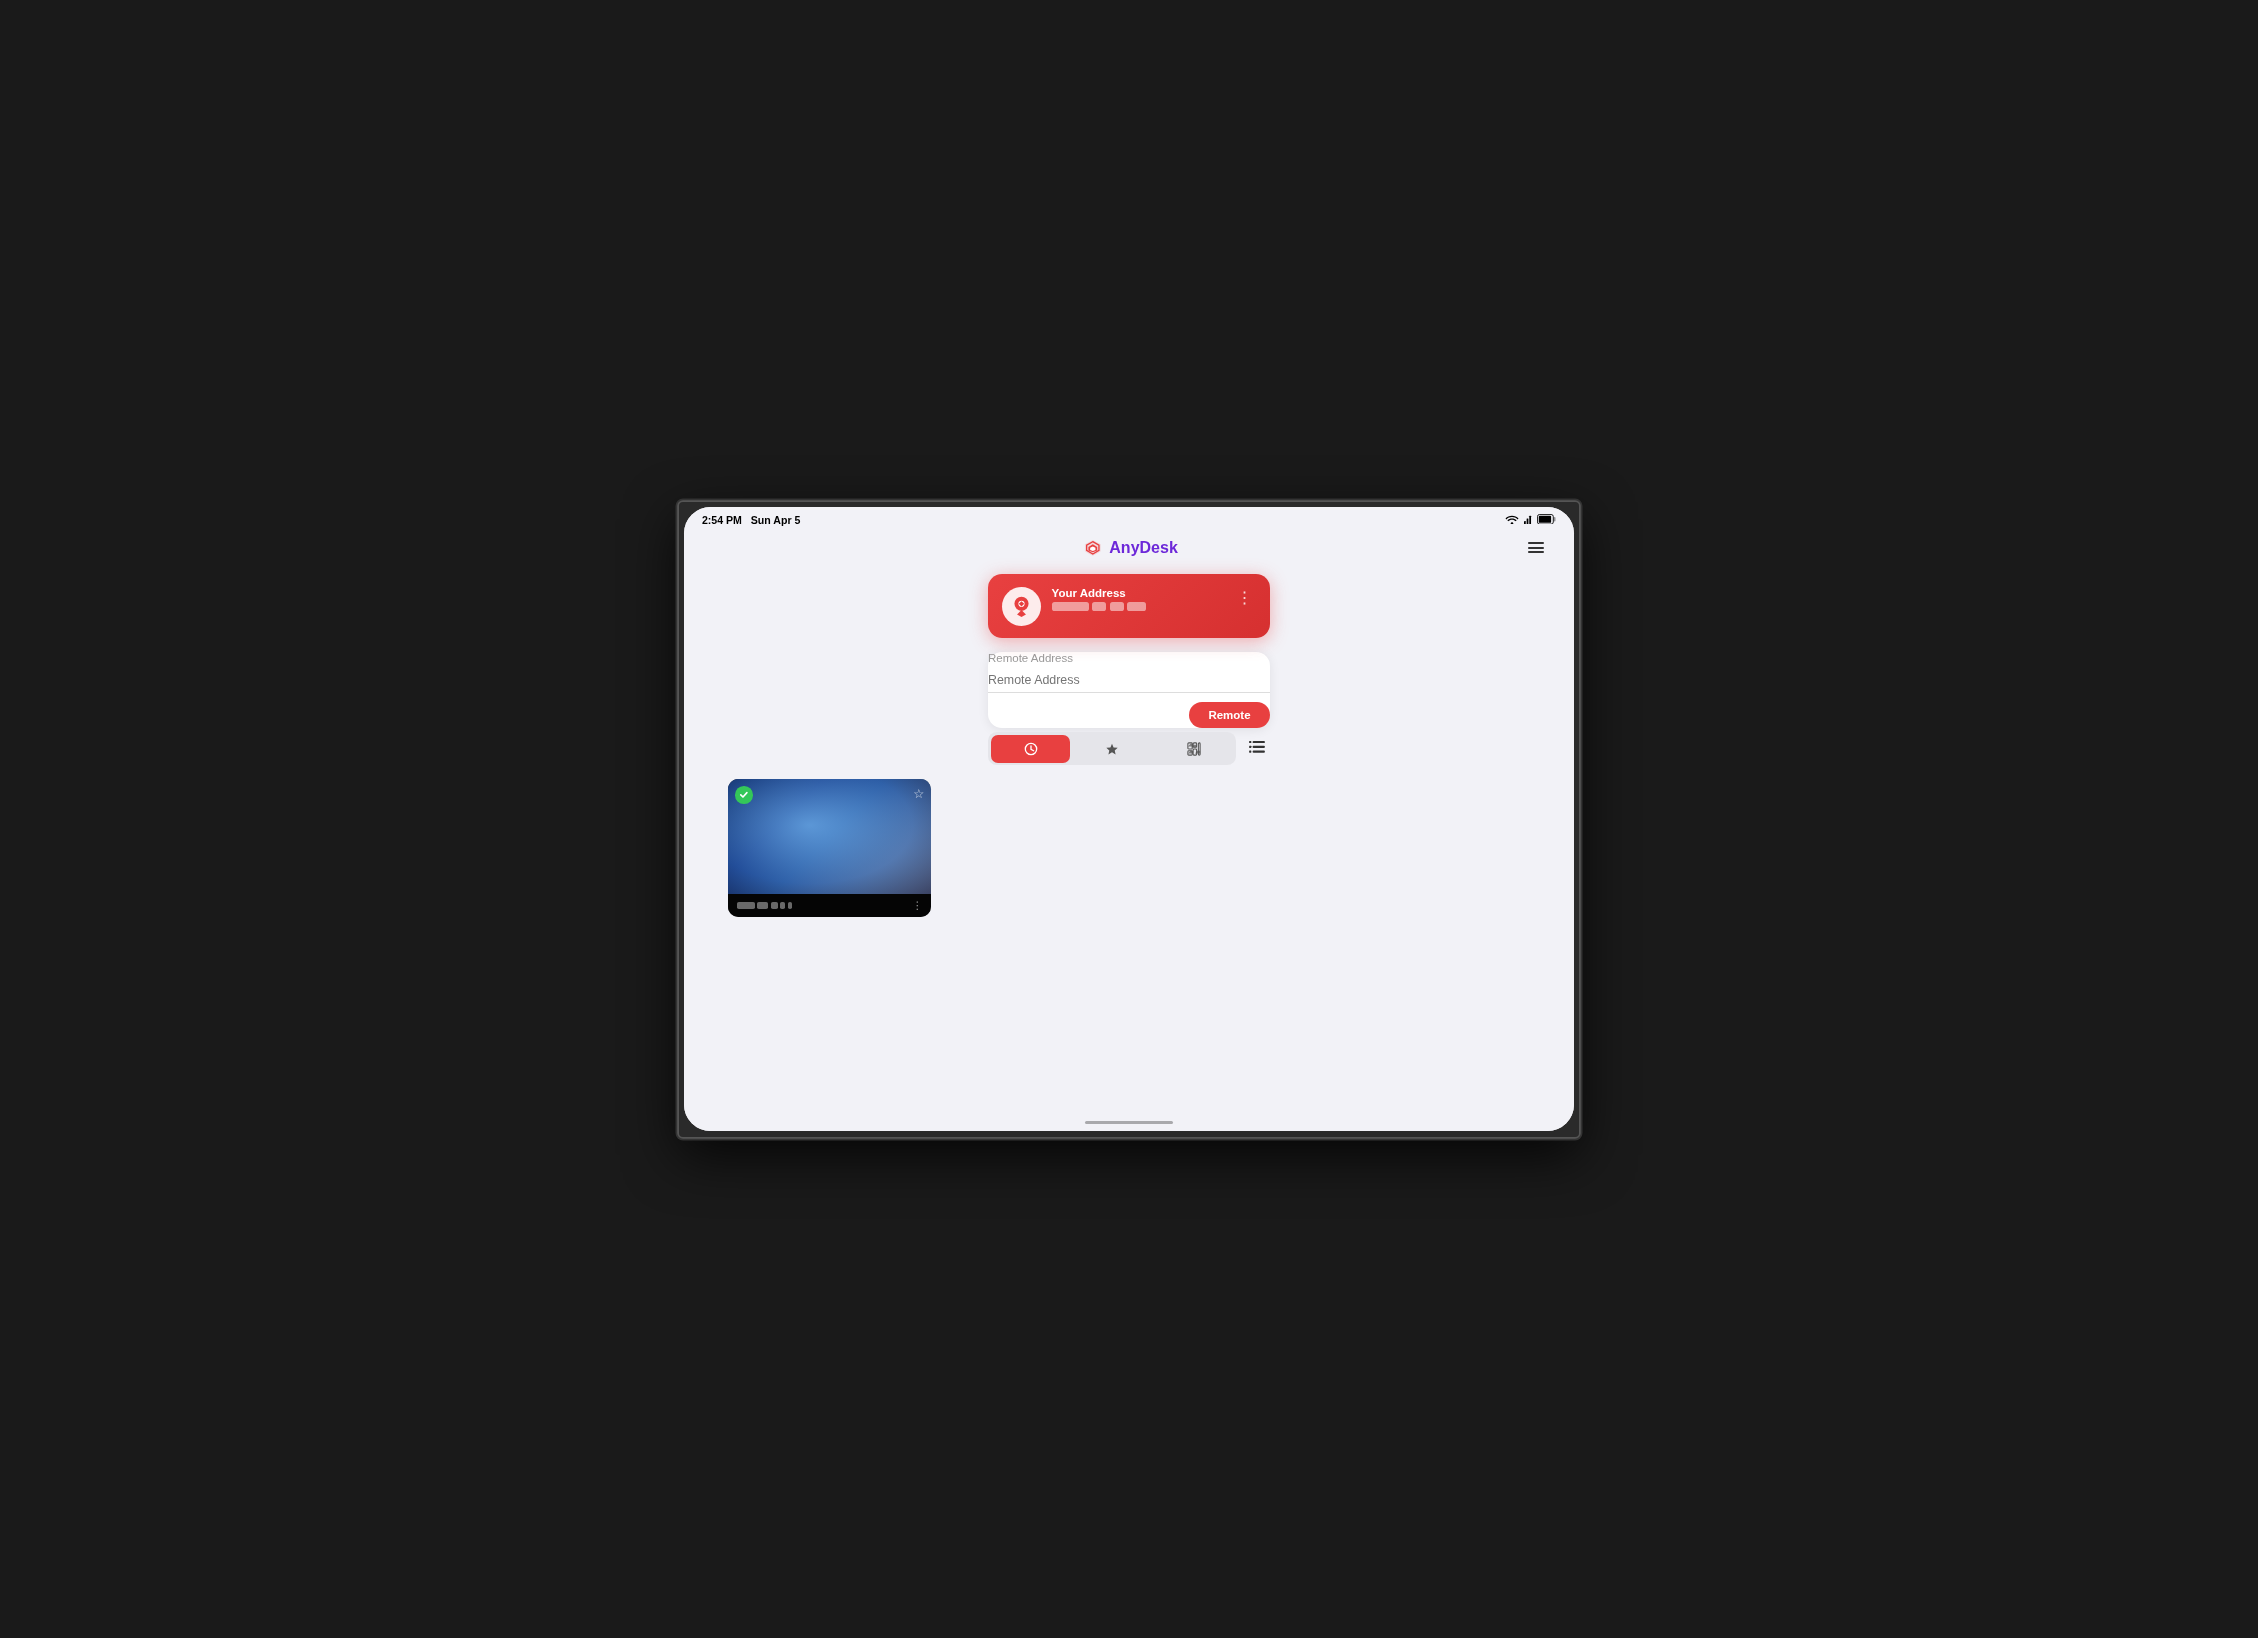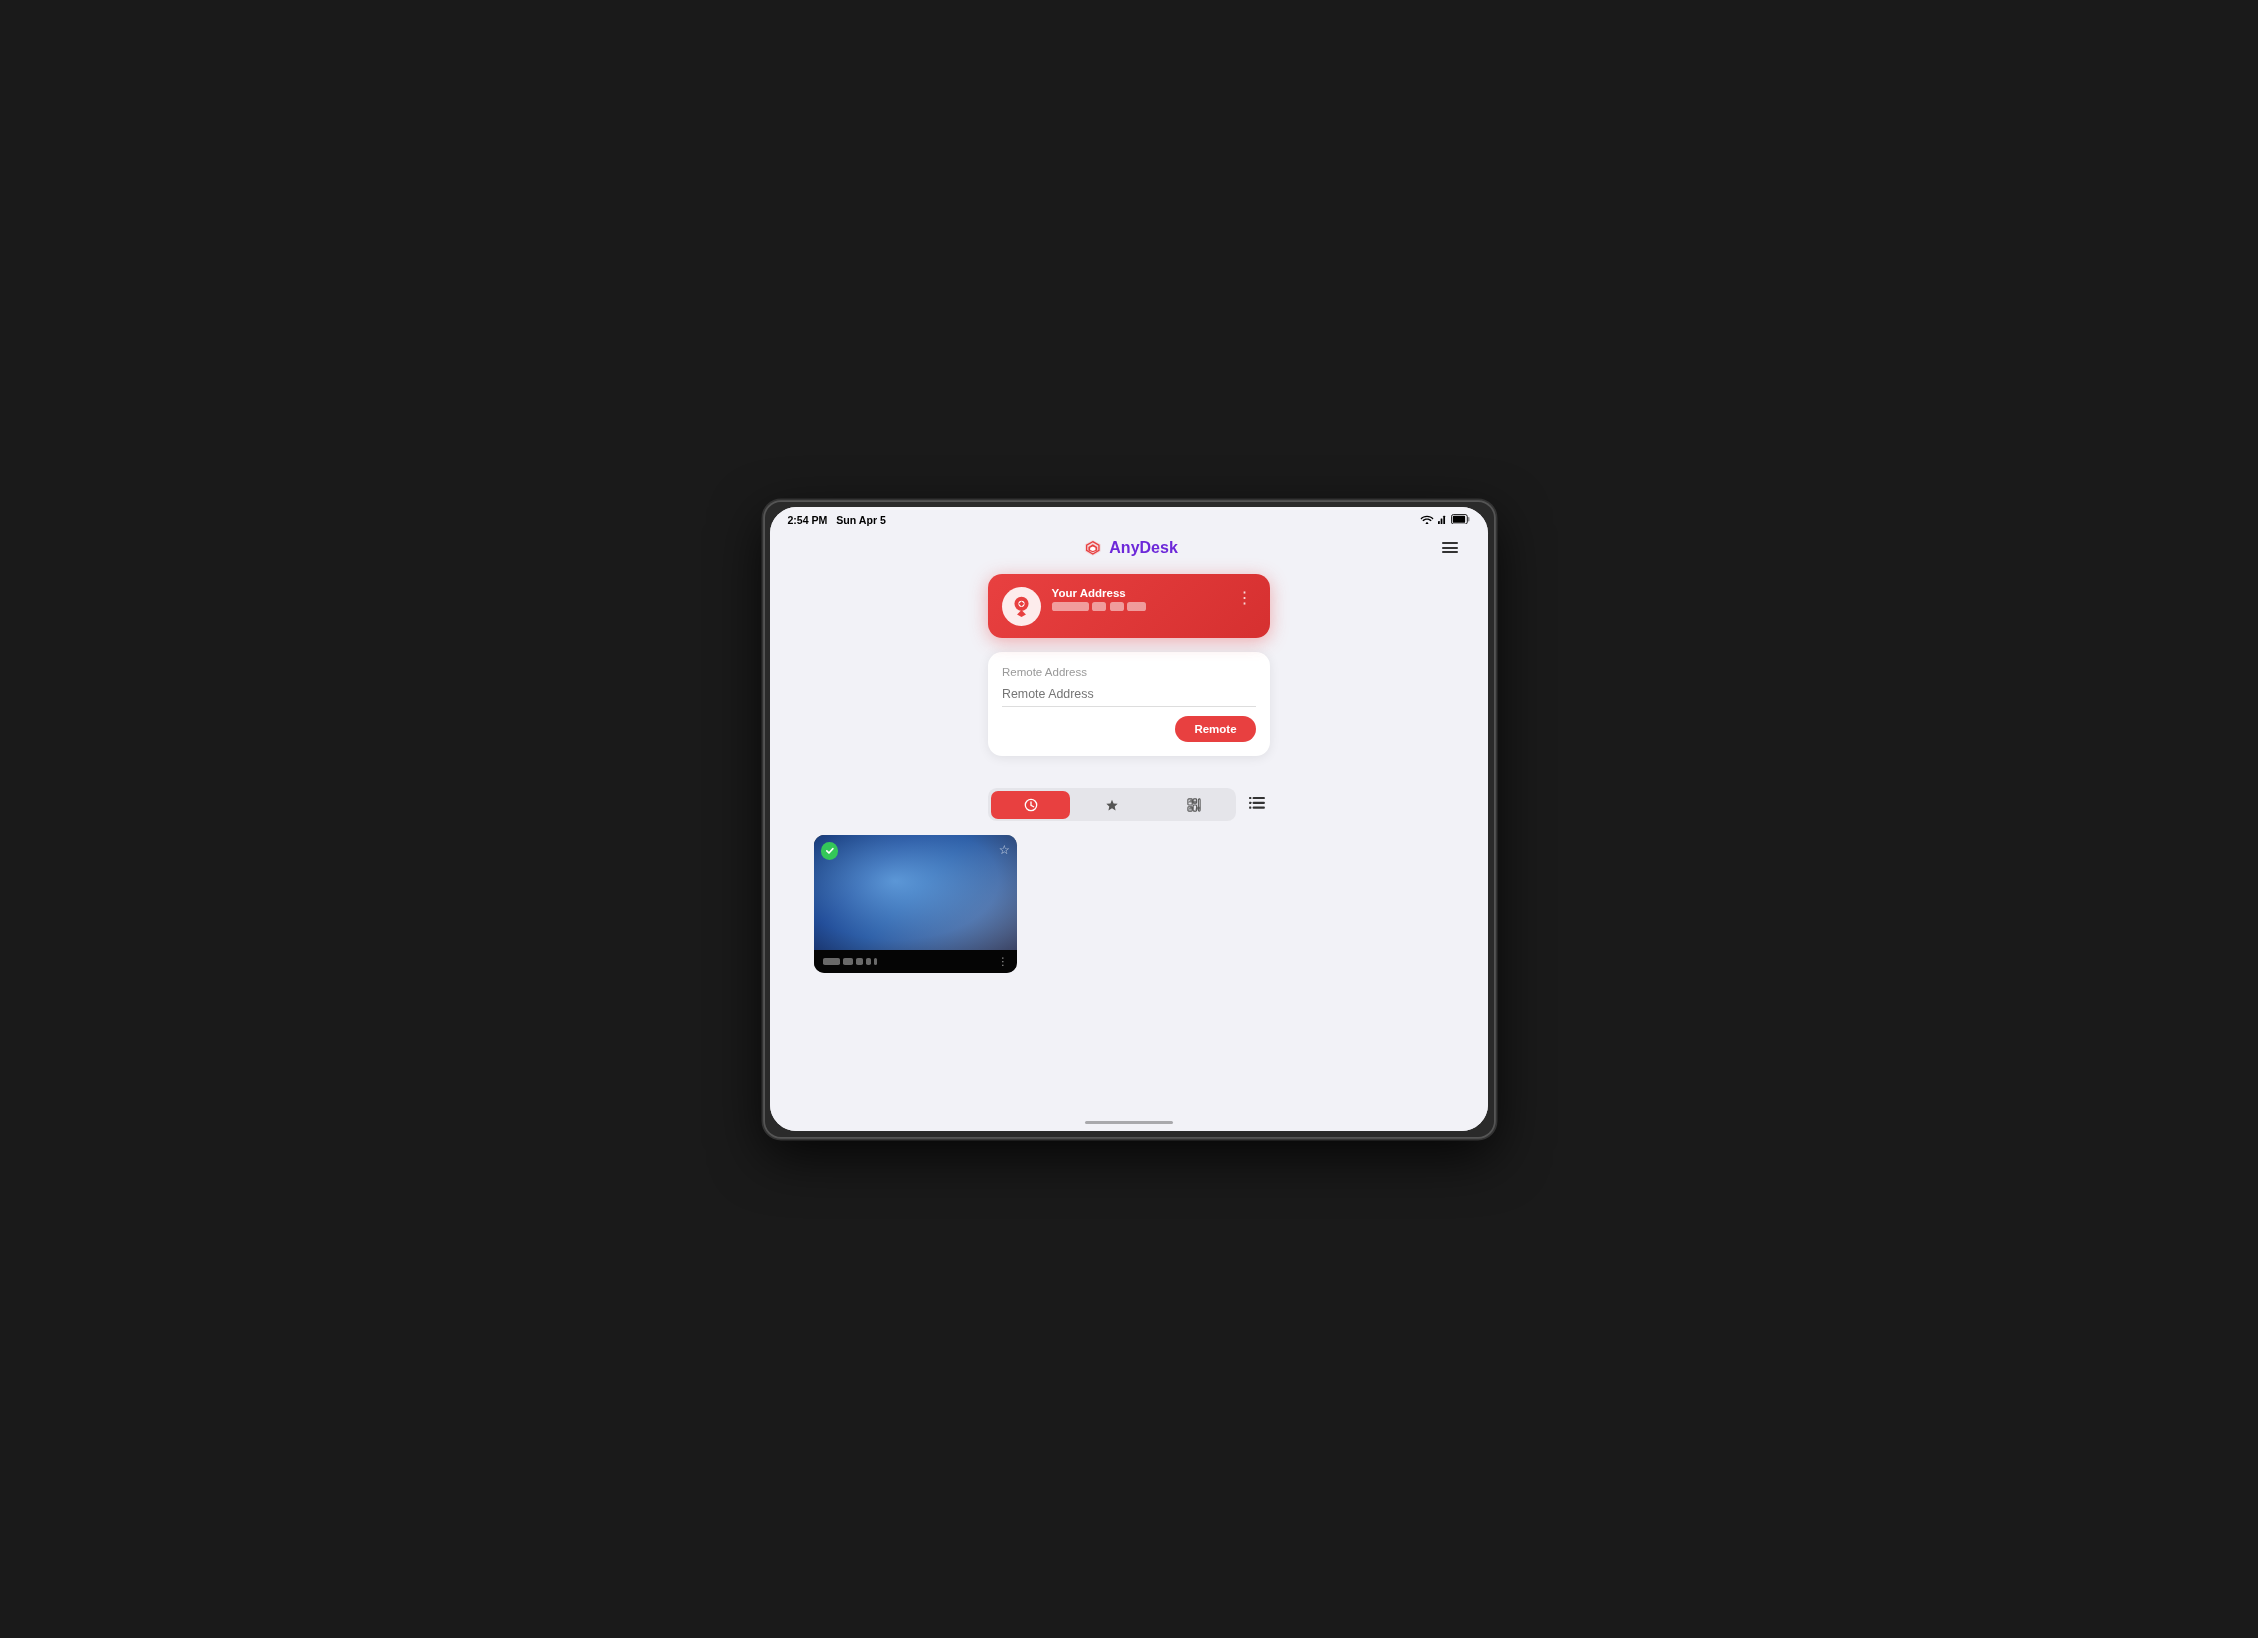--- a/index.html
+++ b/index.html
@@ -7,24 +7,24 @@
     body {
       background: #1a1a1a;
       display: flex;
       justify-content: center;
       align-items: center;
       min-height: 100vh;
       font-family: -apple-system, BlinkMacSystemFont, 'Helvetica Neue', Arial, sans-serif;
     }
 
     .device-frame {
-      width: 729px;
+      width: 900px;
       height: 635px;
       background: #2a2a2a;
-      border-radius: 16px;
+      border-radius: 4px;
       padding: 5.3px;
       box-shadow:
         0 0 0 1.8px #555,
         0 0 0 3.5px #333,
         0 17.6px 53px rgba(0,0,0,0.8);
       position: relative;
     }
 
     .device-screen {
       width: 100%;
@@ -175,22 +175,21 @@
       font-size: 16px;
       padding: 3.5px;
       line-height: 1;
     }
 
     
     .remote-address-card {
       width: 282px;
       background: #fff;
       border-radius: 14px;
-      padding: 14px;
-      margin-bottom: 32px;
+      margin-bottom: 4px;
       box-shadow: 0 1.8px 10.6px rgba(0,0,0,0.08);
     }
 
     .remote-input-label {
       font-size: 11.5px;
       color: #999;
       margin-bottom: 5.3px;
     }
 
     .remote-input {

